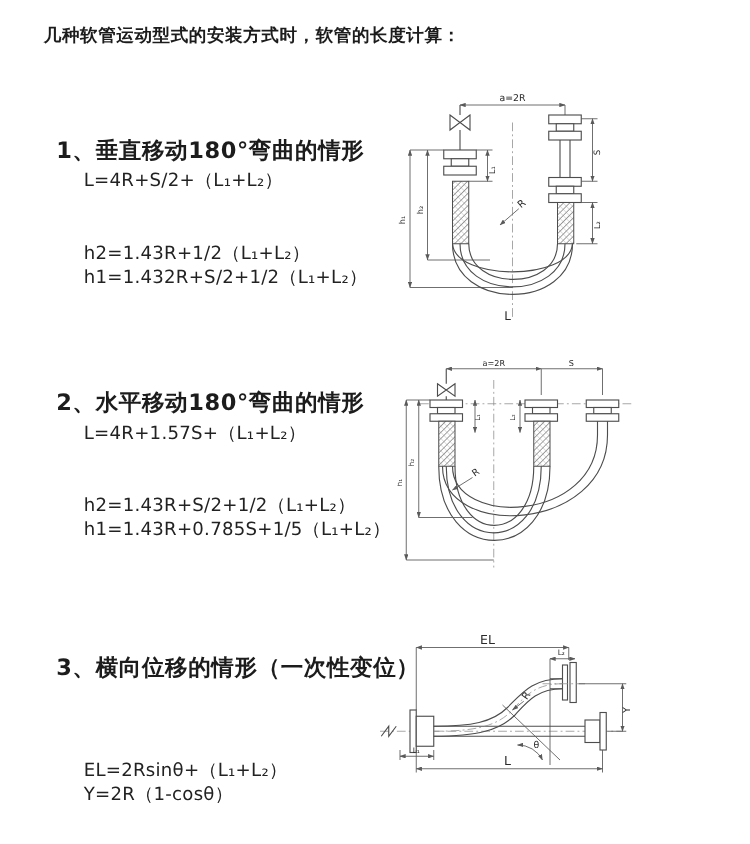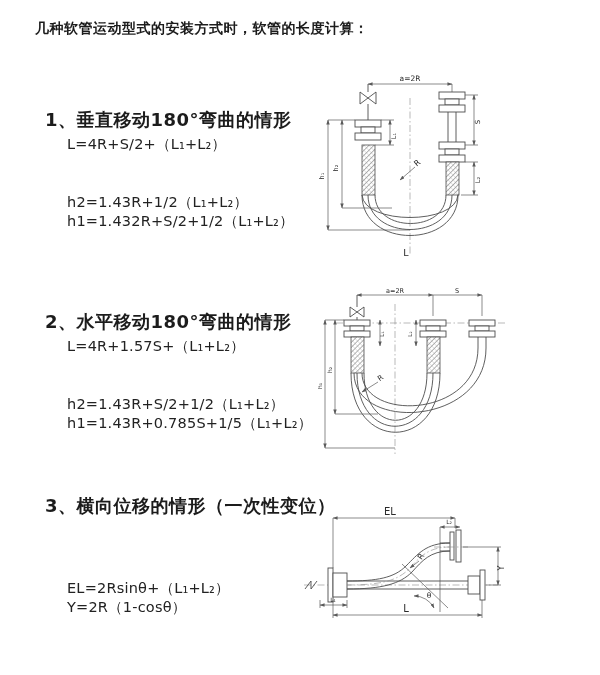--- a/index.html
+++ b/index.html
@@ -11,21 +11,21 @@
   .page-title{
     position:absolute;left:35px;top:20px;font-size:14px;font-weight:600;
     letter-spacing:0.5px;white-space:nowrap;
   }
   .section{position:absolute;left:45px;}
   .sec-heading{font-size:18px;font-weight:600;letter-spacing:0.5px;white-space:nowrap;}
   .formula{
     position:absolute;left:22px;font-size:14.5px;font-weight:400;color:#222;
     white-space:nowrap;letter-spacing:0.2px;
   }
-  #sec1{top:108px;} #sec2{top:310px;} #sec3{top:494px;}
+  #sec1{top:108px;} #sec2{top:310px;} #sec3{top:522px;}
   .f0{top:27px;text-align:center;} .f1{top:56px;margin-top:48px;} .f2{top:85px;}
   .diagram{position:absolute;}
   #diag1{left:312px;top:68px;}
   #diag2{left:318px;top:286px;}
   #diag3{left:302px;top:500px;}
   svg{display:block;}
   svg text{font-family:"DejaVu Sans",sans-serif;fill:#2a2a2a;}
   .thin{stroke:#4d4d4d;stroke-width:0.9;fill:none;}
   .dim{stroke:#5a5a5a;stroke-width:0.7;fill:none;}
   .cl{stroke:#8a8a8a;stroke-width:0.6;fill:none;stroke-dasharray:7 2.5 1.5 2.5;}

